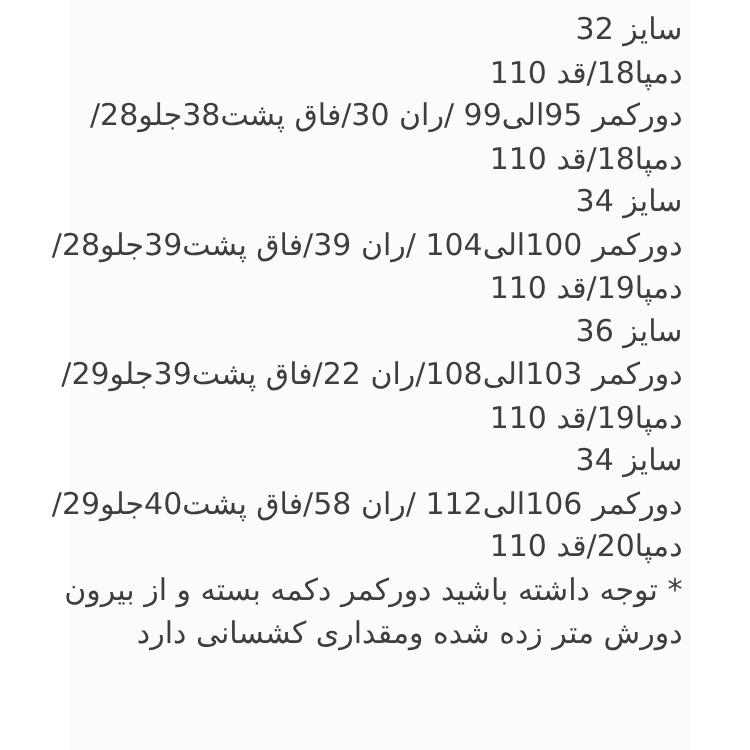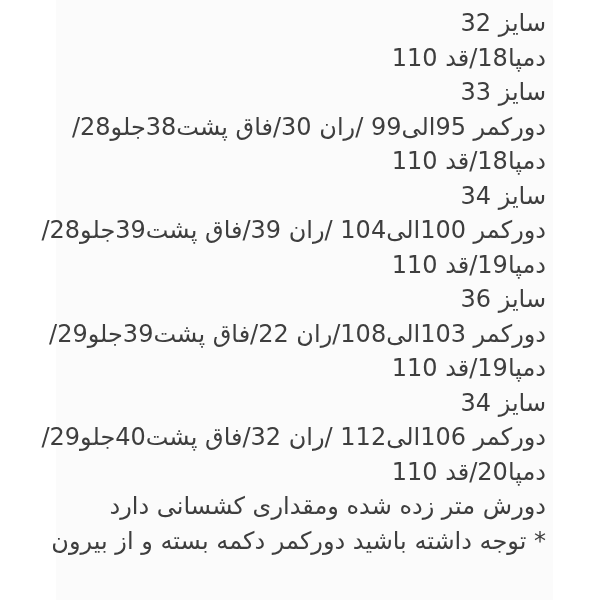--- a/index.html
+++ b/index.html
@@ -48,43 +48,42 @@
 <div class="stage">
   <div class="panel">
     <div class="caption-text">
 
       <div>
         <div class="line">سایز 32</div>
         <div class="line">دمپا18/قد 110</div>
       </div>
 
       <div>
-        <div class="line">سایز 33</div>
         <div class="line">دورکمر 95الی99 /ران 30/فاق پشت38جلو28/</div>
         <div class="line">دمپا18/قد 110</div>
       </div>
 
       <div>
         <div class="line">سایز 34</div>
         <div class="line">دورکمر 100الی104 /ران 39/فاق پشت39جلو28/</div>
         <div class="line">دمپا19/قد 110</div>
       </div>
 
       <div>
         <div class="line">سایز 36</div>
         <div class="line">دورکمر 103الی108/ران 22/فاق پشت39جلو29/</div>
         <div class="line">دمپا19/قد 110</div>
       </div>
 
       <div>
         <div class="line">سایز 34</div>
-        <div class="line">دورکمر 106الی112 /ران 32/فاق پشت40جلو29/</div>
+        <div class="line">دورکمر 106الی112 /ران 58/فاق پشت40جلو29/</div>
         <div class="line">دمپا20/قد 110</div>
       </div>
 
       <div>
+        <div class="line">* توجه داشته باشید دورکمر دکمه بسته و از بیرون</div>
         <div class="line">دورش متر زده شده ومقداری کشسانی دارد</div>
-        <div class="line">* توجه داشته باشید دورکمر دکمه بسته و از بیرون</div>
       </div>
 
     </div>
   </div>
 </div>
 
 </body></html>

